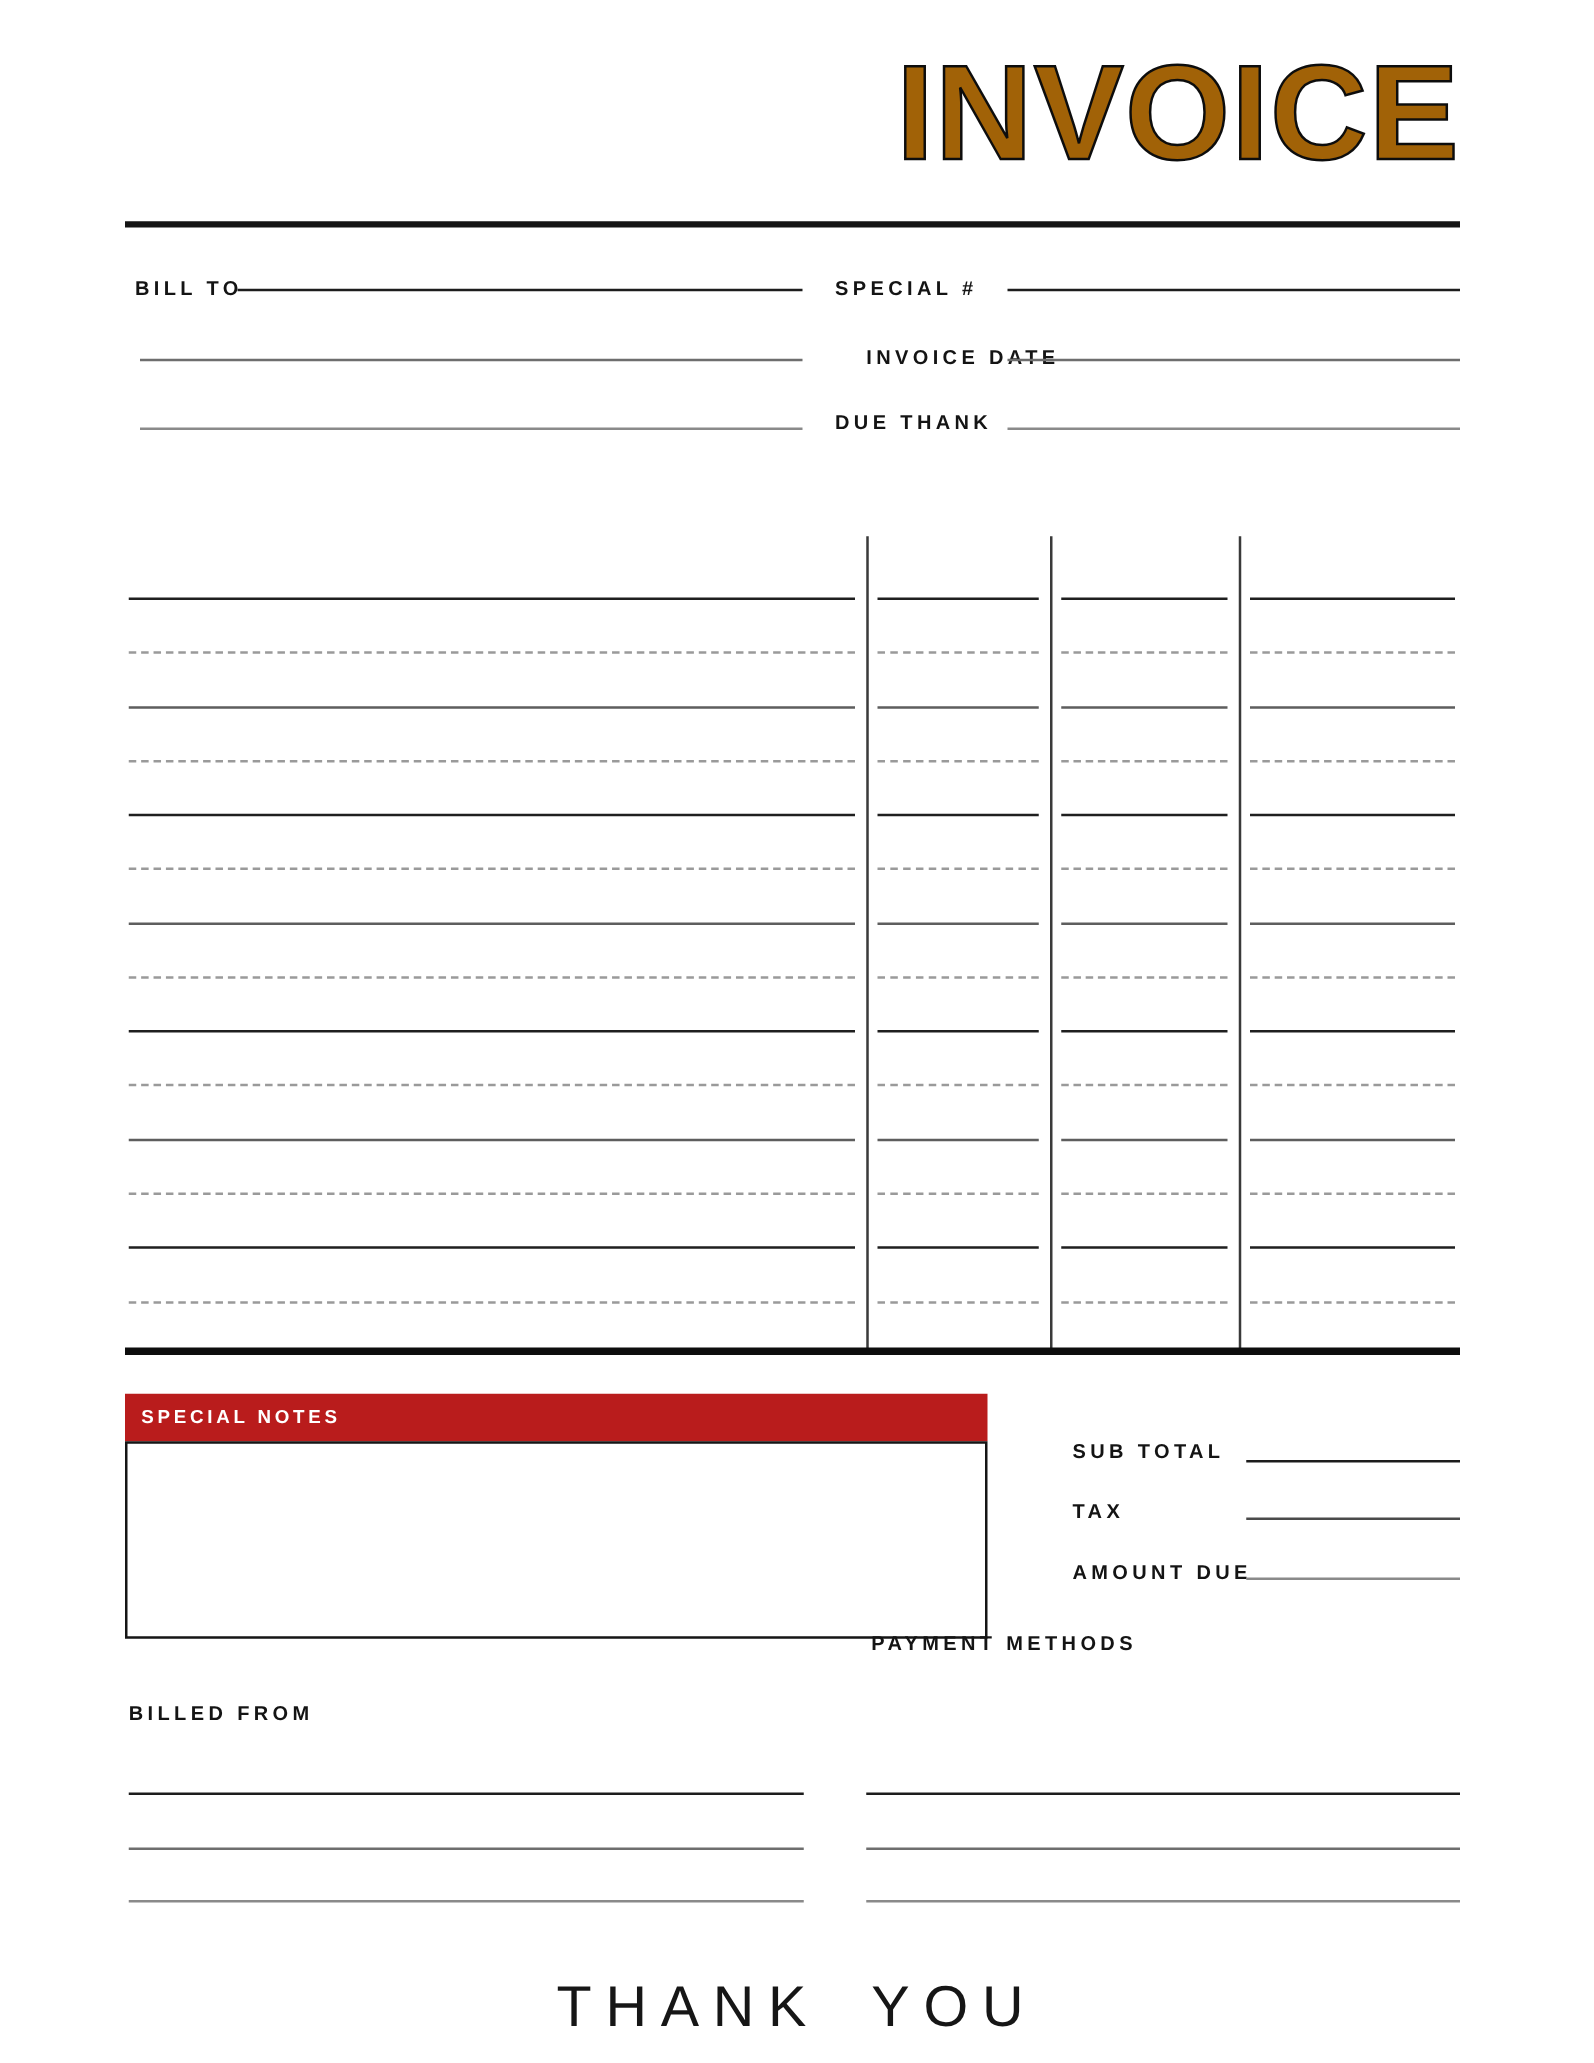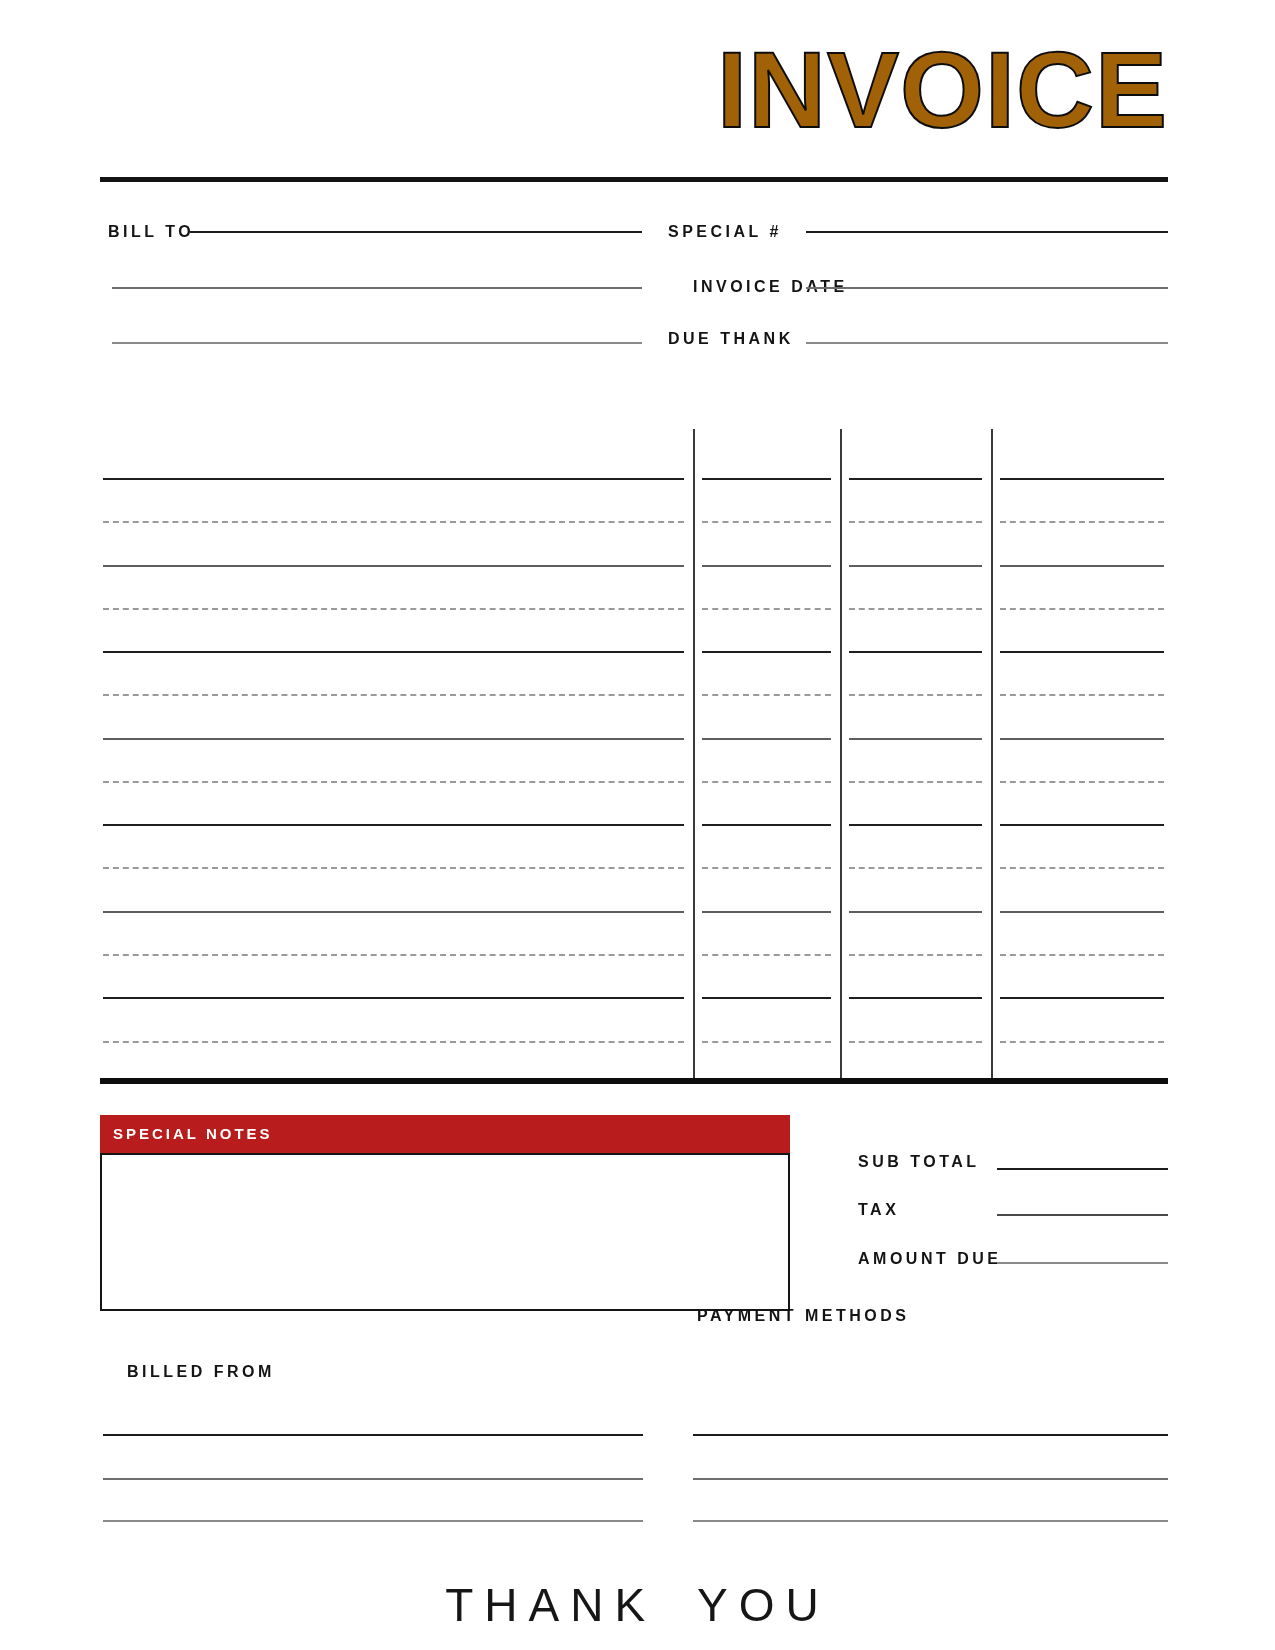--- a/index.html
+++ b/index.html
@@ -150,21 +150,21 @@
 
   <div class="lbl" style="left:858px;top:1154px;">SUB TOTAL</div>
   <div class="line" style="left:997px;top:1168px;width:171px;"></div>
 
   <div class="lbl" style="left:858px;top:1202px;">TAX</div>
   <div class="line" style="left:997px;top:1214px;width:171px;border-top-color:#4a4a4a;"></div>
 
   <div class="lbl" style="left:858px;top:1251px;">AMOUNT DUE</div>
   <div class="line light" style="left:997px;top:1262px;width:171px;"></div>
 
-  <div class="lbl" style="left:103px;top:1364px;margin-left:24px;">BILLED FROM</div>
+  <div class="lbl" style="left:103px;top:1364px;">BILLED FROM</div>
   <div class="line" style="left:103px;top:1434px;width:540px;"></div>
   <div class="line mid" style="left:103px;top:1478px;width:540px;"></div>
   <div class="line light" style="left:103px;top:1520px;width:540px;"></div>
 
   <div class="lbl" style="left:697px;top:1296px;margin-top:12px;">PAYMENT METHODS</div>
   <div class="line" style="left:693px;top:1434px;width:475px;"></div>
   <div class="line mid" style="left:693px;top:1478px;width:475px;"></div>
   <div class="line light" style="left:693px;top:1520px;width:475px;"></div>
 
   <div class="thankyou">THANK YOU</div>

